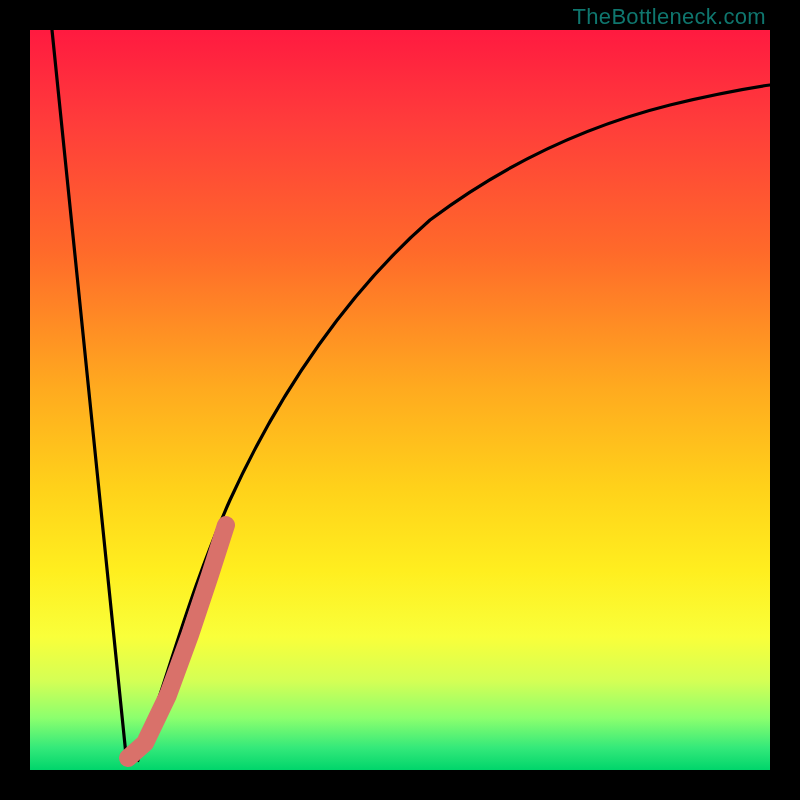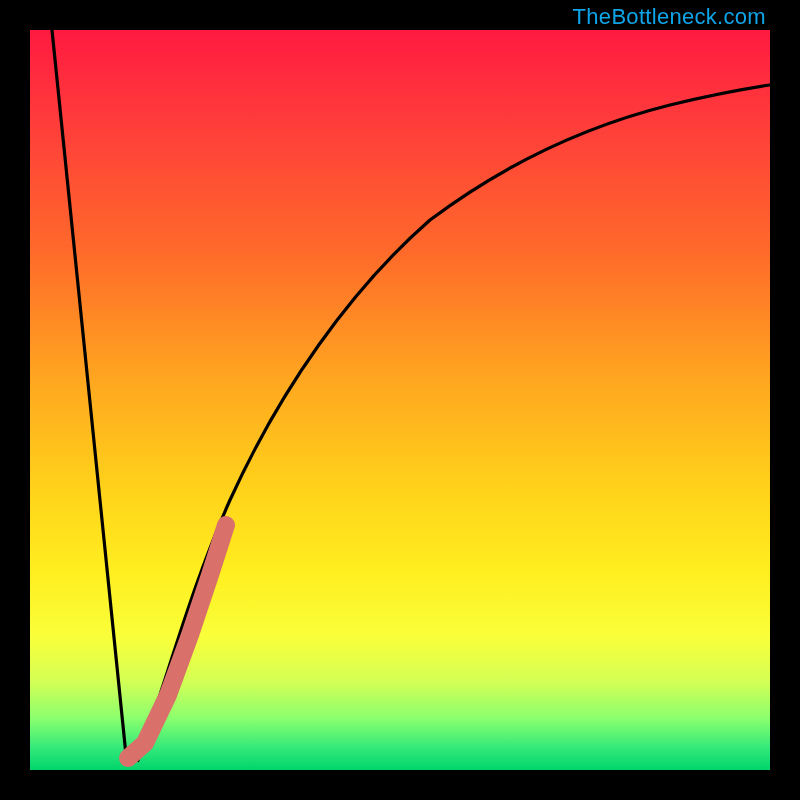--- a/index.html
+++ b/index.html
@@ -36,21 +36,21 @@
       #d4ff55 88%,
       #8bff6e 93%,
       #34e97a 97%,
       #00d56b 100%
     );
   }
   .watermark {
     position: absolute;
     top: 4px;
     right: 34px;
-    color: #0ea5e9;
+    color: #0f766e;
     font-size: 22px;
     font-weight: 400;
     letter-spacing: 0.3px;
     user-select: none;
   }
   svg.curve {
     position: absolute;
     left: 0;
     top: 0;
     width: 740px;

